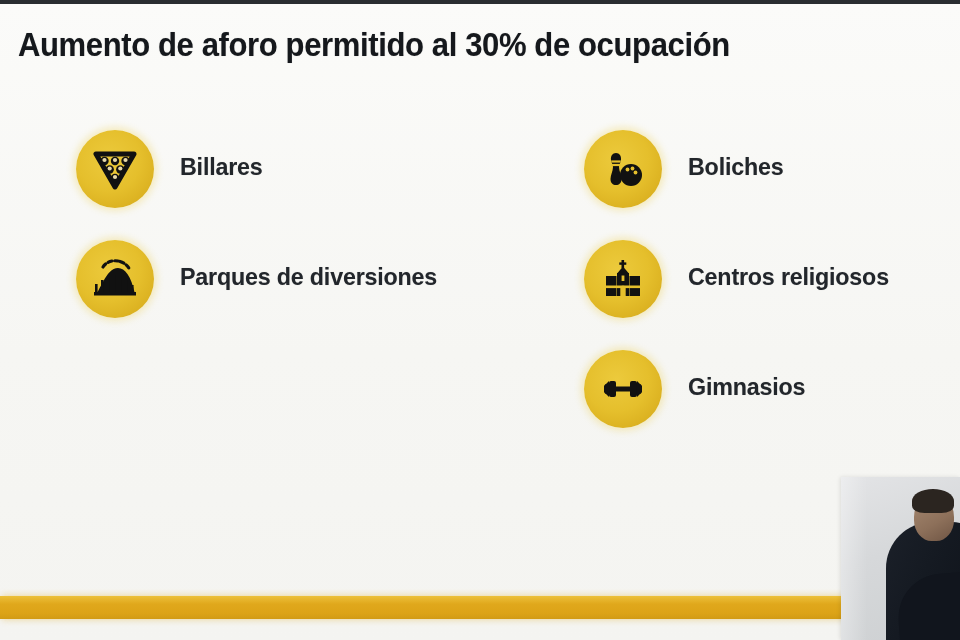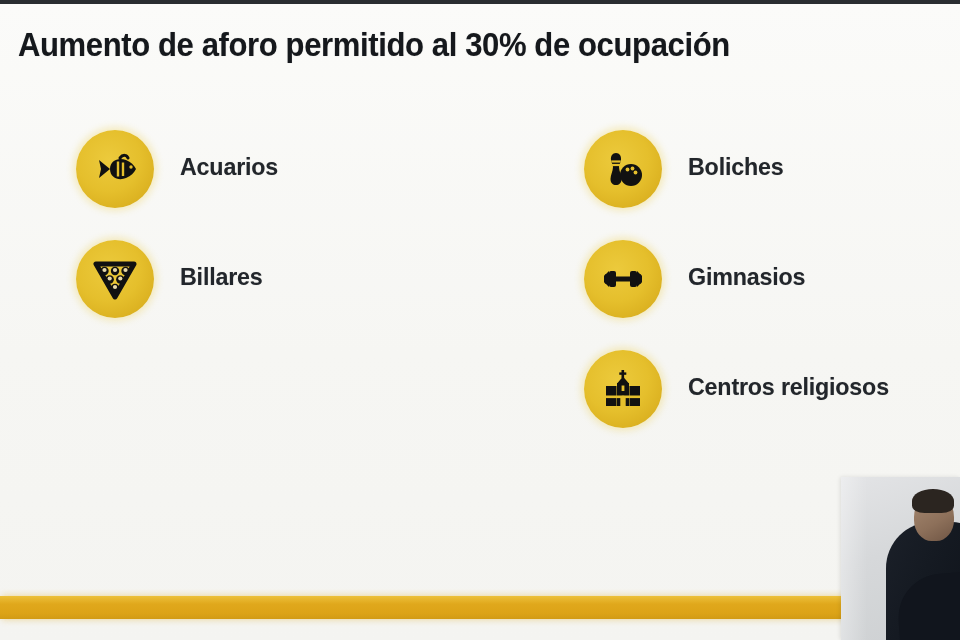--- a/index.html
+++ b/index.html
@@ -175,35 +175,20 @@
 <div id="screen">
 
   <div id="top-strip"></div>
 
   <div id="slide">
 
     <div id="slide-title">Aumento de aforo permitido al 30% de ocupación</div>
 
     <div id="col-left" class="column">
 
-      <div class="item-row">
-        <div class="icon-badge">
-          <span>
-            <svg width="50" height="50" viewBox="0 0 50 50">
-              <path d="M20 25 C20 16 29 13 36 16 C41 18 44 21 46 25 C44 29 41 32 36 34 C29 37 20 34 20 25 Z" fill="#111"></path>
-              <path d="M20 25 L9 16 L11 25 L9 34 Z" fill="#111"></path>
-              <path d="M28 17.5 L28 32.5" stroke="#e5bf2c" stroke-width="2.4" fill="none"></path>
-              <path d="M33 18.5 L33 32" stroke="#e5bf2c" stroke-width="2.4" fill="none"></path>
-              <path d="M30 14 C33 10 37 11 38 14" stroke="#111" stroke-width="3" fill="none" stroke-linecap="round"></path>
-              <circle cx="41" cy="23" r="1.7" fill="#e5bf2c"></circle>
-            </svg>
-          </span>
-        </div>
-        <div class="item-label">Acuarios</div>
-      </div>
 
       <div class="item-row">
         <div class="icon-badge">
           <span>
             <svg width="50" height="50" viewBox="0 0 50 50">
               <path d="M6 10 L44 10 L25 43 Z" fill="none" stroke="#111" stroke-width="5" stroke-linejoin="round"></path>
               <circle cx="14.5" cy="17" r="4.2" fill="#111"></circle>
               <circle cx="25" cy="17" r="4.2" fill="#111"></circle>
               <circle cx="35.5" cy="17" r="4.2" fill="#111"></circle>
               <circle cx="19.7" cy="25.5" r="4.2" fill="#111"></circle>
@@ -214,20 +199,40 @@
               <circle cx="35.5" cy="16" r="2.1" fill="#e8d9a8"></circle>
               <circle cx="19.7" cy="24.5" r="2.1" fill="#e8d9a8"></circle>
               <circle cx="30.3" cy="24.5" r="2.1" fill="#e8d9a8"></circle>
               <circle cx="25" cy="33" r="2.1" fill="#e8d9a8"></circle>
             </svg>
           </span>
         </div>
         <div class="item-label">Billares</div>
       </div>
 
+      <div class="item-row">
+        <div class="icon-badge">
+          <span>
+            <svg width="50" height="50" viewBox="0 0 50 50">
+              <path d="M5 40 C7 40 9 35 13 28 C17 20 22 14 28 14 C35 14 41 22 45 40 Z" fill="#111"></path>
+              <rect x="5" y="30" width="2.6" height="10" fill="#111"></rect>
+              <rect x="11" y="26" width="2.6" height="14" fill="#111"></rect>
+              <rect x="17" y="23" width="2.6" height="17" fill="#111"></rect>
+              <rect x="23" y="21" width="2.6" height="19" fill="#111"></rect>
+              <rect x="29" y="22" width="2.6" height="18" fill="#111"></rect>
+              <rect x="35" y="26" width="2.6" height="14" fill="#111"></rect>
+              <rect x="41" y="31" width="2.6" height="9" fill="#111"></rect>
+              <rect x="4" y="38" width="42" height="3.5" fill="#111"></rect>
+              <path d="M13 13 C16 8 22 6 28 7" stroke="#111" stroke-width="3.2" fill="none" stroke-linecap="round" stroke-dasharray="4 3"></path>
+              <path d="M30 7.5 C35 9 38 12 40 16" stroke="#111" stroke-width="3.2" fill="none" stroke-linecap="round" stroke-dasharray="4 3"></path>
+            </svg>
+          </span>
+        </div>
+        <div class="item-label">Parques de diversiones</div>
+      </div>
 
 
     </div>
 
     <div id="col-right" class="column">
 
       <div class="item-row">
         <div class="icon-badge">
           <span>
             <svg width="50" height="50" viewBox="0 0 50 50">
@@ -235,37 +240,20 @@
               <path d="M13.3 17.5 L22.7 17.5" stroke="#e5bf2c" stroke-width="2.2"></path>
               <path d="M13.6 21 L22.4 21" stroke="#e5bf2c" stroke-width="2.2"></path>
               <circle cx="33" cy="31" r="11" fill="#111"></circle>
               <circle cx="29.5" cy="25.5" r="1.9" fill="#e5bf2c"></circle>
               <circle cx="34.5" cy="24.5" r="1.9" fill="#e5bf2c"></circle>
               <circle cx="37.5" cy="28.5" r="1.9" fill="#e5bf2c"></circle>
             </svg>
           </span>
         </div>
         <div class="item-label">Boliches</div>
-      </div>
-
-      <div class="item-row">
-        <div class="icon-badge">
-          <span>
-            <svg width="50" height="50" viewBox="0 0 50 50">
-              <rect x="18" y="22.5" width="14" height="5" fill="#111"></rect>
-              <rect x="11" y="17" width="7" height="16" rx="2" fill="#111"></rect>
-              <rect x="32" y="17" width="7" height="16" rx="2" fill="#111"></rect>
-              <rect x="6.5" y="20" width="5" height="10" rx="2" fill="#111"></rect>
-              <rect x="38.5" y="20" width="5" height="10" rx="2" fill="#111"></rect>
-              <path d="M11 17 L6 22 L6 28 L11 33 Z" fill="#111"></path>
-              <path d="M39 17 L44 22 L44 28 L39 33 Z" fill="#111"></path>
-            </svg>
-          </span>
-        </div>
-        <div class="item-label">Gimnasios</div>
       </div>
 
       <div class="item-row">
         <div class="icon-badge">
           <span>
             <svg width="50" height="50" viewBox="0 0 50 50">
               <rect x="23.5" y="6" width="2.6" height="8" fill="#111"></rect>
               <rect x="21.3" y="8.4" width="7" height="2.4" fill="#111"></rect>
               <path d="M25 12.5 L30.5 19 L19.5 19 Z" fill="#111"></path>
               <rect x="19" y="19" width="12" height="23" fill="#111"></rect>
@@ -273,20 +261,37 @@
               <rect x="31.5" y="22" width="10.5" height="20" fill="#111"></rect>
               <rect x="8" y="31.5" width="34" height="2.6" fill="#e5bf2c"></rect>
               <path d="M22.3 42 L22.3 33.5 C22.3 31.3 27.7 31.3 27.7 33.5 L27.7 42 Z" fill="#e5bf2c"></path>
               <rect x="23.6" y="21.5" width="2.8" height="5.5" fill="#e5bf2c"></rect>
             </svg>
           </span>
         </div>
         <div class="item-label">Centros religiosos</div>
       </div>
 
+      <div class="item-row">
+        <div class="icon-badge">
+          <span>
+            <svg width="50" height="50" viewBox="0 0 50 50">
+              <rect x="18" y="22.5" width="14" height="5" fill="#111"></rect>
+              <rect x="11" y="17" width="7" height="16" rx="2" fill="#111"></rect>
+              <rect x="32" y="17" width="7" height="16" rx="2" fill="#111"></rect>
+              <rect x="6.5" y="20" width="5" height="10" rx="2" fill="#111"></rect>
+              <rect x="38.5" y="20" width="5" height="10" rx="2" fill="#111"></rect>
+              <path d="M11 17 L6 22 L6 28 L11 33 Z" fill="#111"></path>
+              <path d="M39 17 L44 22 L44 28 L39 33 Z" fill="#111"></path>
+            </svg>
+          </span>
+        </div>
+        <div class="item-label">Gimnasios</div>
+      </div>
+
     </div>
 
     <div id="accent-bar"></div>
 
   </div>
 
   <div id="pip-video">
     <div id="pip-person-body"></div>
     <div id="pip-person-shirt"></div>
     <div id="pip-person-shoulder"></div>

